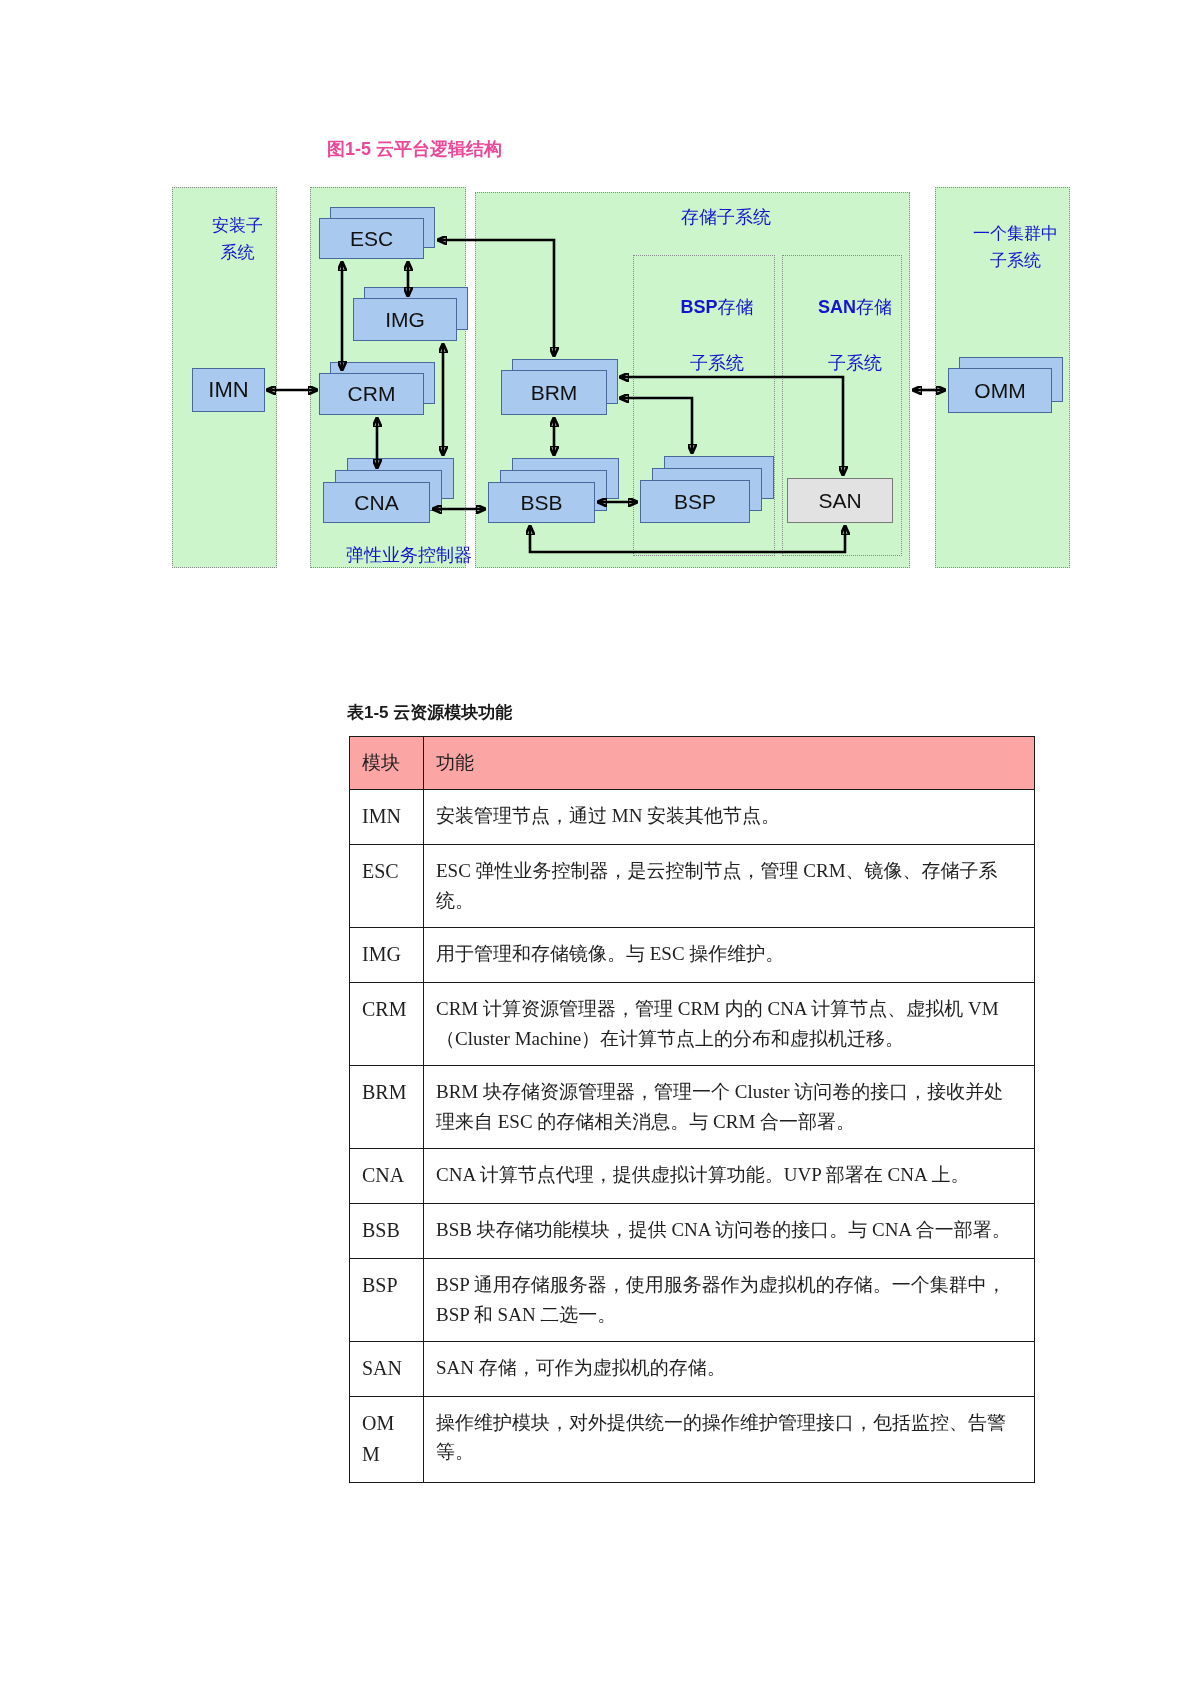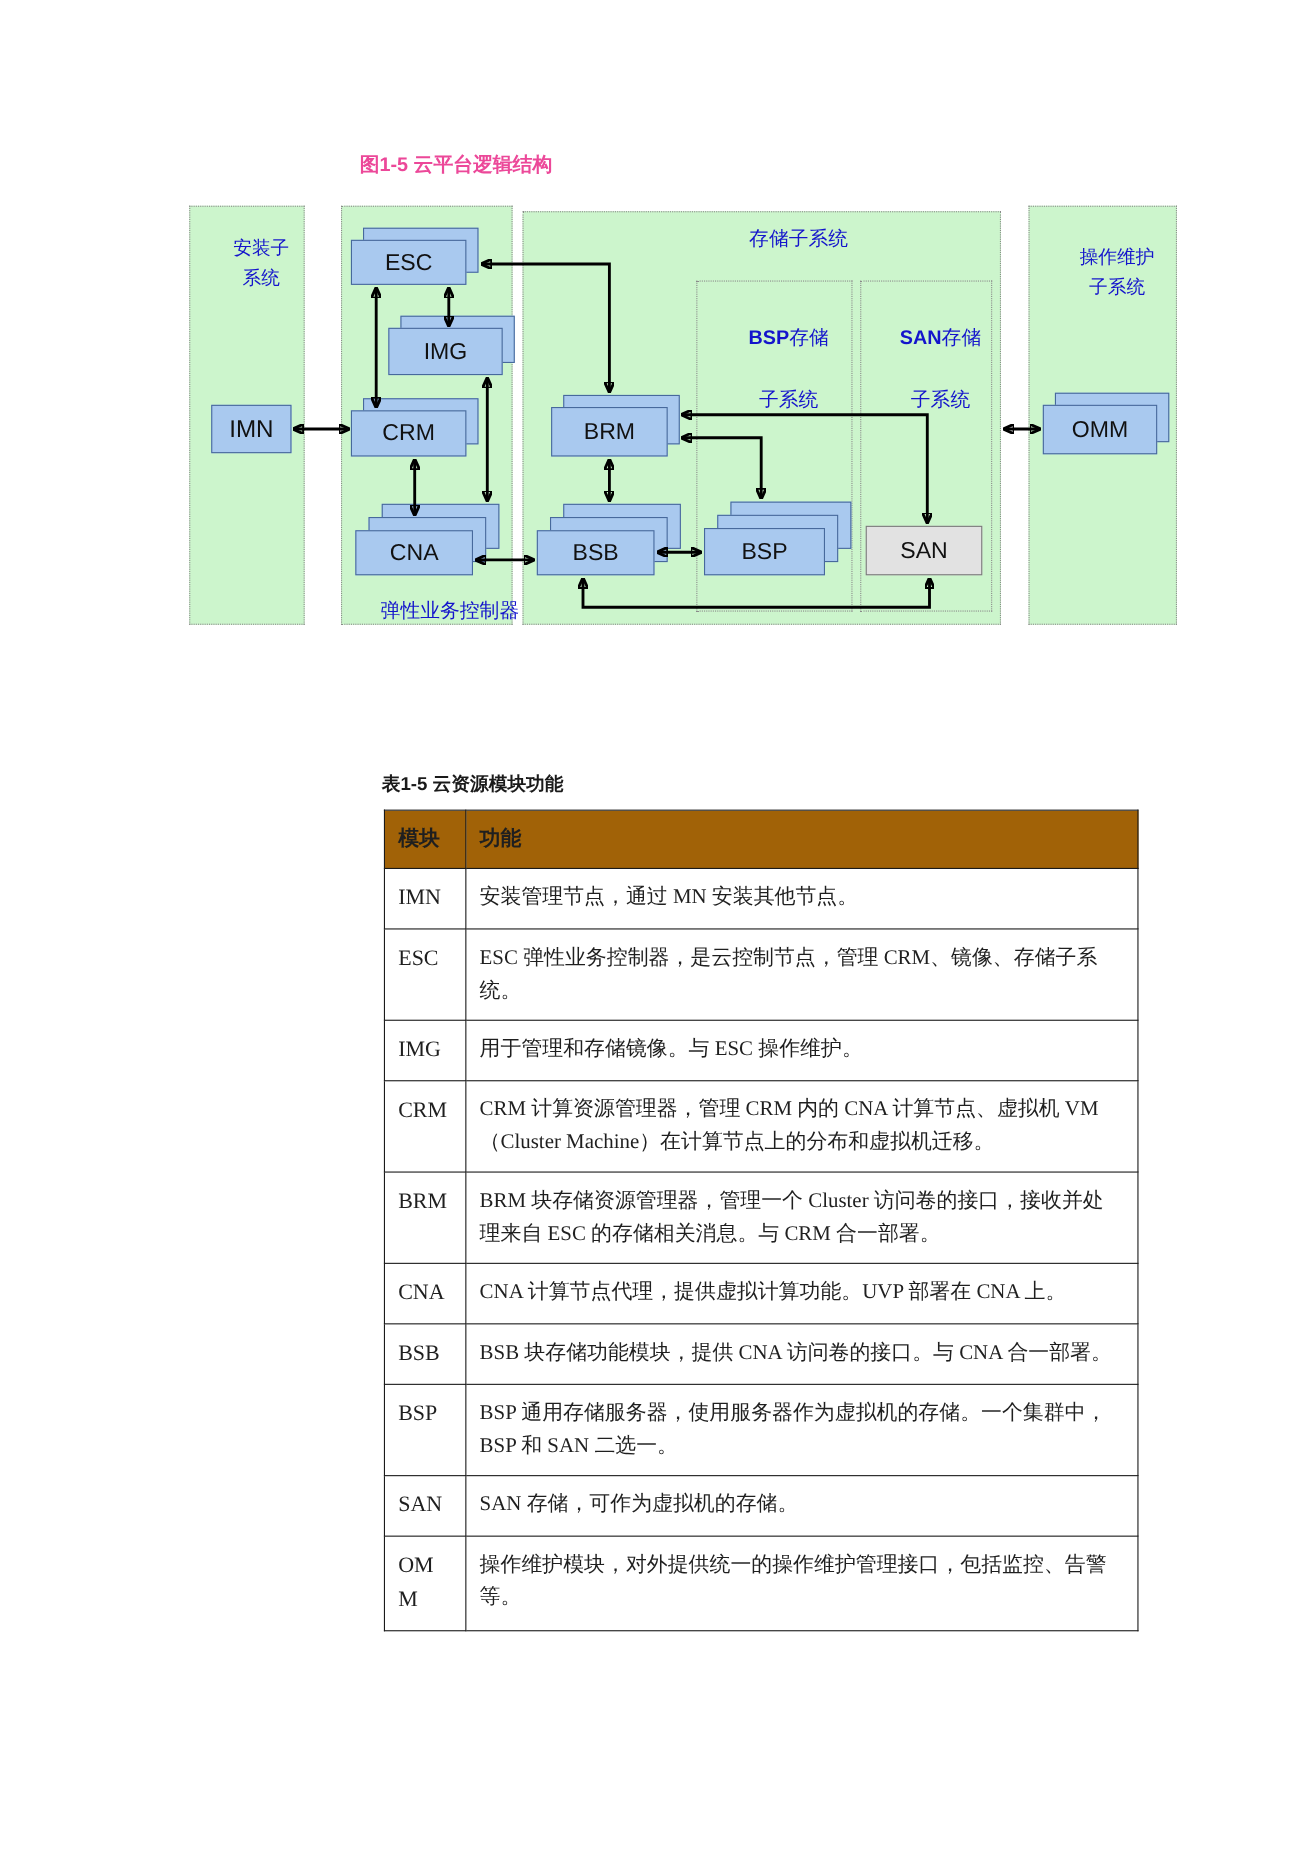--- a/index.html
+++ b/index.html
@@ -20,22 +20,22 @@
 
   .arrows{position:absolute;left:0;top:0;z-index:4;pointer-events:none;}
   .arrows path{stroke:#000;stroke-width:2.6;fill:none;}
 
   
   .modtable{position:absolute;left:349px;top:736px;width:686px;border-collapse:collapse;table-layout:fixed;
             font-family:"Liberation Serif","DejaVu Serif",serif;color:#1f1f1f;}
   .modtable col.c1{width:74px;}
   .modtable th,.modtable td{border:1.6px solid #1a1a1a;padding:11px 12px 12px 12px;vertical-align:top;
             font-size:19px;line-height:1.55;text-align:left;}
-  .modtable thead th{background:#a16207;font-family:"Liberation Sans","DejaVu Sans",sans-serif;
-            font-weight:bold;font-size:19px;}
+  .modtable thead th{background:#fca5a5;font-family:"Liberation Sans","DejaVu Sans",sans-serif;
+            font-weight:normal;font-size:19px;}
   .modtable td.mod{font-size:20px;}
   .modtable td.mod .wrap-2{display:inline-block;width:36px;word-break:break-all;}
 </style>
 </head>
 <body>
 
 <div class="page">
 
   <div class="fig-title">图1-5 云平台逻辑结构</div>
 
@@ -51,21 +51,21 @@
   <div class="glabel" style="left:316px;top:541px;width:160px;white-space:nowrap;font-size:18px;">弹性业务控制器</div>
   <div class="glabel" style="left:475px;top:203px;width:476px;font-size:18px;">存储子系统</div>
   <div class="glabel" style="left:633px;top:266px;width:142px;font-size:18px;line-height:1.55;text-align:center;">
     <span class="bld">BSP</span><span>存储</span><br>
     <span>子系统</span>
   </div>
   <div class="glabel" style="left:782px;top:266px;width:120px;font-size:18px;line-height:1.55;">
     <span class="bld">SAN</span><span>存储</span><br>
     <span>子系统</span>
   </div>
-  <div class="glabel" style="left:935px;top:220px;width:135px;">操作维护
+  <div class="glabel" style="left:935px;top:220px;width:135px;">一个集群中
 子系统</div>
 
   <div class="bx front" style="left:192px;top:368px;width:73px;height:44px;font-size:22px;">
       <span>IMN</span>
     </div>
 
   <div class="bx" style="left:330px;top:207px;width:105px;height:41px;"></div>
   <div class="bx front" style="left:319px;top:218px;width:105px;height:41px;">
       <span>ESC</span>
     </div>

